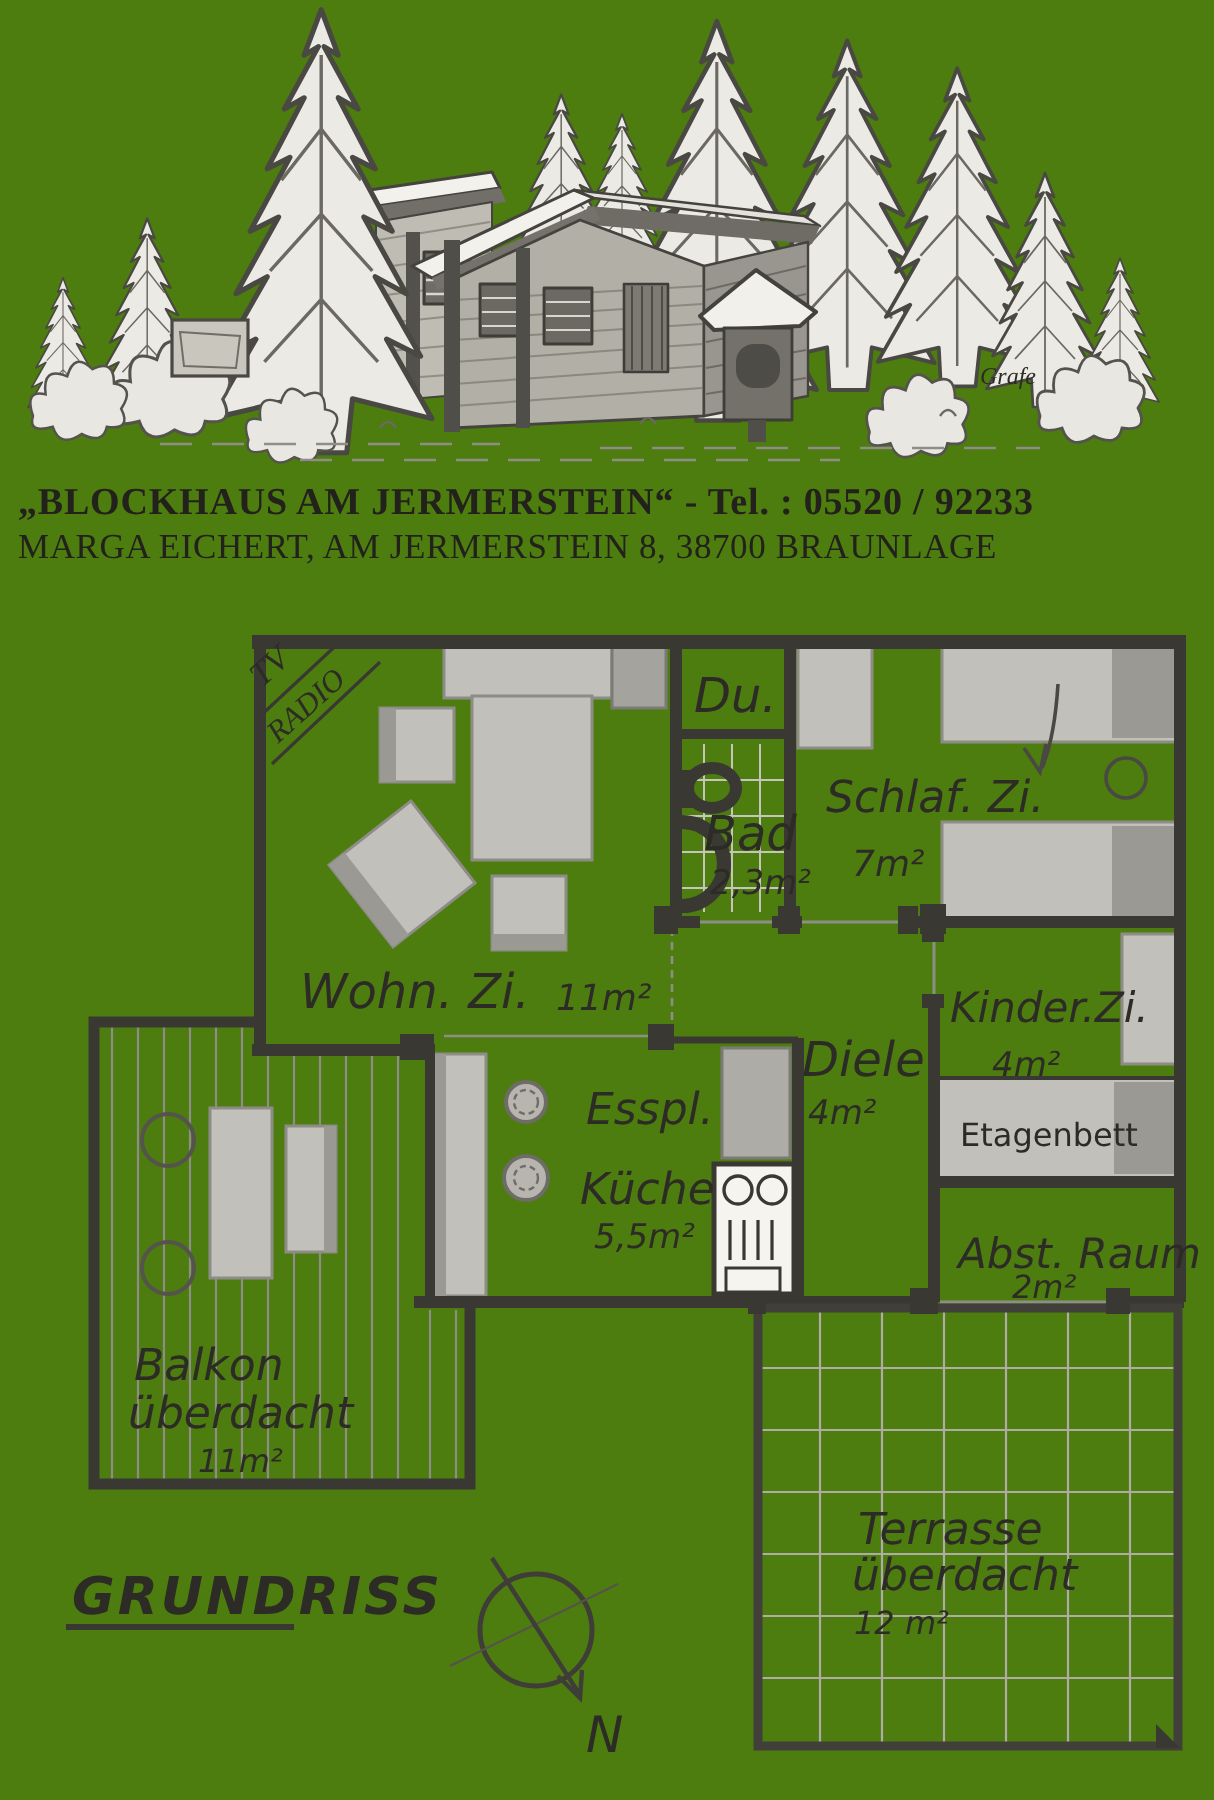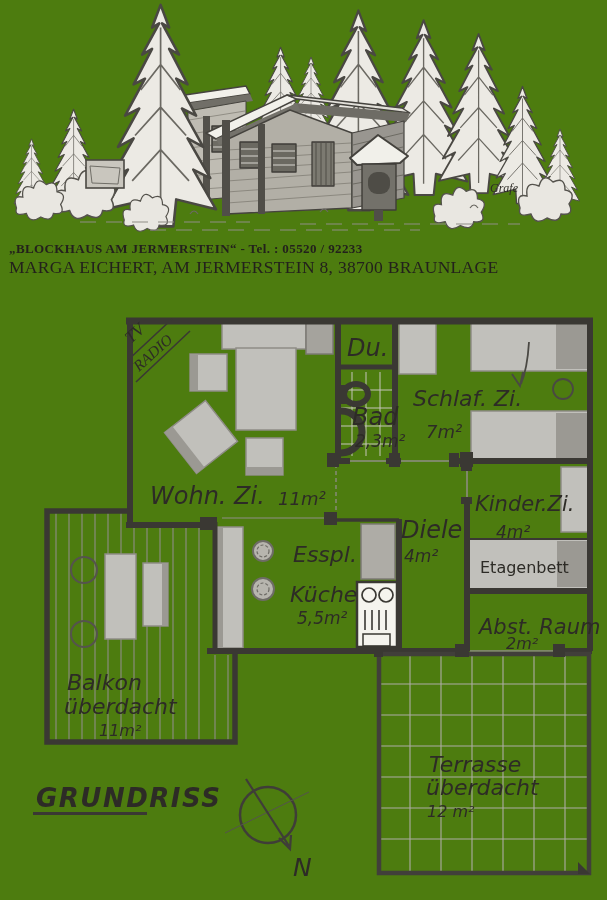--- a/index.html
+++ b/index.html
@@ -1,19 +1,19 @@
 <!DOCTYPE html>
 <html><head>
 <meta charset="utf-8">
 <style>
   html,body{margin:0;padding:0;background:#d8d6d0;}
   .paper{position:relative;width:607px;height:900px;background:#4d7c0f;overflow:hidden;
          font-family:"DejaVu Sans",sans-serif;}
   .hdr{position:absolute;left:9px;top:241px;color:#23211c;white-space:nowrap;}
-  .hdr .l1{font-family:"Liberation Serif",serif;font-weight:bold;font-size:13px;letter-spacing:.4px;}
+  .hdr .l1{font-family:"Liberation Serif",serif;font-weight:bold;font-size:19px;letter-spacing:.4px;}
   .hdr .l2{font-family:"Liberation Serif",serif;font-size:17.5px;letter-spacing:.3px;}
   svg{position:absolute;left:0;}
   svg text{fill:#2d2b26;}
   .rm{font-family:"DejaVu Sans",sans-serif;font-style:italic;}
   .srf{font-family:"Liberation Serif",serif;font-style:italic;}
   .wall{stroke:#3a3833;fill:none;}
   .thin{stroke:#8f8d87;fill:none;}
   .furn{fill:#c1c0bb;stroke:#8e8c86;stroke-width:1.5;}
   .furnD{fill:#9b9993;stroke:none;}
   .grid{stroke:#aeaca5;stroke-width:1.1;fill:none;}

